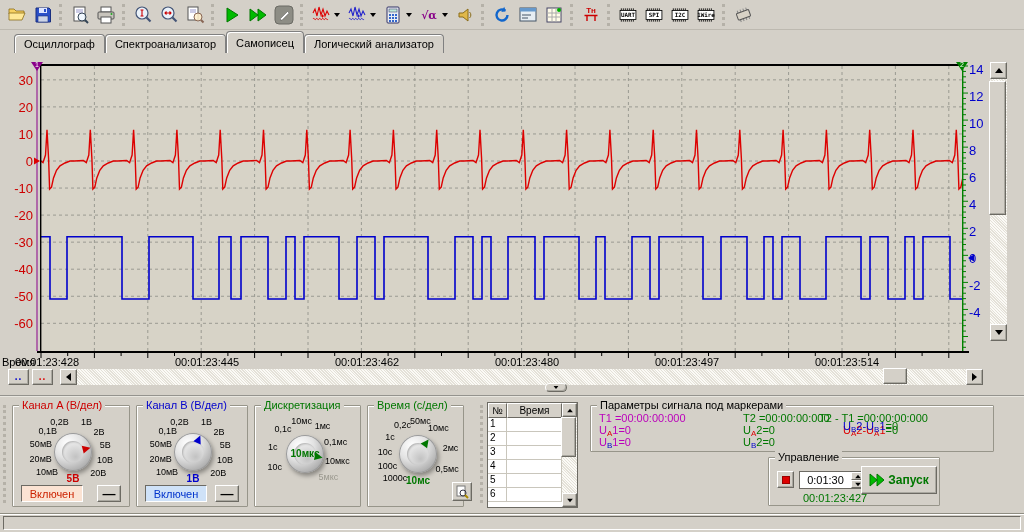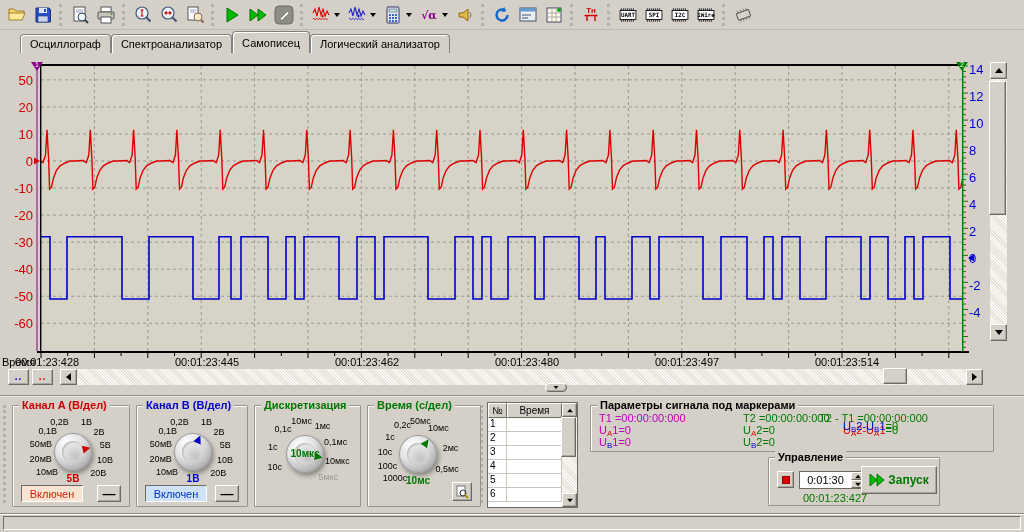--- a/index.html
+++ b/index.html
@@ -6,21 +6,21 @@
   html,body{width:1024px;height:532px;overflow:hidden}
   body{position:relative;background:#d4d0c8;font-family:"Liberation Sans",sans-serif;font-size:11px;color:#000}
   
   #toolbar{position:absolute;top:0;left:0;width:1024px;height:30px;display:flex;align-items:center;padding-left:4px;border-bottom:1px solid #bdb9b0}
   .tb-grip{width:5px;height:22px;border-left:3px dotted #b5b1a8;margin:0 3px}
   .tb-btn{width:25px;height:25px;display:flex;align-items:center;justify-content:center;flex:none}
   .tb-btn svg{width:20px;height:20px}
   .tb-combo{display:flex;align-items:center;flex:none;margin-right:1px}
   .dd-arrow{width:0;height:0;border-left:3px solid transparent;border-right:3px solid transparent;border-top:4px solid #000;margin:0 3px 0 1px}
   
-  #tabbar{position:absolute;top:31px;left:0;width:848px;height:22px;padding-left:20px}
+  #tabbar{position:absolute;top:31px;left:0;width:848px;height:22px;padding-left:14px}
   .tab{display:inline-block;height:19px;margin-top:3px;padding:3px 9px 0 9px;border:1px solid #808080;border-bottom:none;border-radius:4px 4px 0 0;background:#d4d0c8;vertical-align:bottom;box-shadow:inset 1px 1px 0 #fff}
   .tab.active{height:22px;margin-top:0;padding-top:5px;position:relative;z-index:2}
   
   #chart{position:absolute;top:53px;left:0;width:1024px;height:342px}
   #plot-svg{position:absolute;left:0;top:0}
   .axl{position:absolute;font-size:13px;line-height:11px;white-space:nowrap}
   .axl.left{width:27px;text-align:right;color:#cc0000}
   .axl.right{color:#0000cc}
   .xtick{position:absolute;top:303px;transform:translateX(-50%);white-space:nowrap;color:#000}
   #xaxis-name{position:absolute;top:303px;left:2px;color:#000}
@@ -30,21 +30,21 @@
   .arrow{width:0;height:0}
   .arr-l{border-top:4px solid transparent;border-bottom:4px solid transparent;border-right:5px solid #000}
   .arr-r{border-top:4px solid transparent;border-bottom:4px solid transparent;border-left:5px solid #000}
   .arr-u{border-left:4px solid transparent;border-right:4px solid transparent;border-bottom:5px solid #000}
   .arr-d{border-left:4px solid transparent;border-right:4px solid transparent;border-top:5px solid #000}
   .dotglyph{font-weight:bold;font-size:10px;letter-spacing:1px;line-height:6px}
   
   #panels{position:absolute;top:395px;left:0;width:1024px;height:118px;border-top:2px groove #e8e6df}
   .vgrip{position:absolute;top:8px;height:98px;width:4px;border-left:3px dotted #b5b1a8}
   .gbox{position:absolute;border:1px solid #97958a;border-radius:1px;box-shadow:inset 1px 1px 0 #fff}
-  .gtitle{position:absolute;top:-7px;left:6px;background:#d4d0c8;padding:0 3px;font-weight:bold;line-height:12px;white-space:nowrap}
+  .gtitle{position:absolute;top:-7px;left:6px;background:#d4d0c8;padding:0 3px;font-weight:normal;line-height:12px;white-space:nowrap}
   .klabel{position:absolute;font-size:9px;line-height:9px;transform:translate(-50%,-50%);white-space:nowrap;cursor:default}
   .klabel.dim{color:#9a988e}
   .kcurrent{position:absolute;font-size:10px;font-weight:bold;transform:translate(-50%,0);white-space:nowrap}
   .knob{position:absolute;width:38px;height:38px;border-radius:50%;background:radial-gradient(circle at 35% 28%,#ffffff,#e2e2e2 40%,#b4b4b4 72%,#8e8e8e);box-shadow:2px 3px 4px rgba(0,0,0,.35),inset 0 0 0 1px #9a9a9a}
   .knob::after{content:"";position:absolute;inset:8px;border-radius:50%;background:radial-gradient(circle at 62% 72%,#c2c2c2,#ececec 75%);box-shadow:inset 1px 1px 2px rgba(0,0,0,.25)}
   .kpointer{position:absolute;width:0;height:0;border-left:4px solid transparent;border-right:4px solid transparent;border-bottom:8px solid #000;z-index:2}
   .pwr{position:absolute;height:17px;border:1px solid;border-color:#6c6a63 #fff #fff #6c6a63;font-size:11px;display:flex;align-items:center;justify-content:center}
   .minusbtn{position:absolute;width:24px;height:17px;font-weight:bold;font-size:13px;line-height:10px}
   
   #dtable{position:absolute;left:487px;top:5px;width:91px;height:106px;background:#fff;border:1px solid #6c6a63}
@@ -546,21 +546,21 @@
       <line x1="922.1000000000006" y1="300" x2="922.1000000000006" y2="303" stroke="#000"></line>
       <line x1="948.8000000000006" y1="300" x2="948.8000000000006" y2="305" stroke="#000"></line>
       <path d="M34 104.5v7l6-3.5z" fill="#dd0000"></path>
       <path d="M974 201.5v7l-6-3.5z" fill="#0000cc"></path>
       <path d="M31 9h12l-6 9z" fill="#8a008a"></path>
       <text x="37" y="14" font-size="7" fill="#fff" text-anchor="middle">1</text>
       <path d="M956 9h12l-6 9z" fill="#008000"></path>
       <text x="962" y="14" font-size="7" fill="#fff" text-anchor="middle">2</text>
     </svg>
   <div id="yleft">
-      <span class="axl left" style="left: 6px; top: 21.85px;">50</span>
+      <span class="axl left" style="left: 6px; top: 21.85px;">30</span>
       <span class="axl left" style="left: 6px; top: 48.9px;">20</span>
       <span class="axl left" style="left: 6px; top: 75.95px;">10</span>
       <span class="axl left" style="left: 6px; top: 103px;">0</span>
       <span class="axl left" style="left: 6px; top: 130.05px;">-10</span>
       <span class="axl left" style="left: 6px; top: 157.1px;">-20</span>
       <span class="axl left" style="left: 6px; top: 184.15px;">-30</span>
       <span class="axl left" style="left: 6px; top: 211.2px;">-40</span>
       <span class="axl left" style="left: 6px; top: 238.25px;">-50</span>
       <span class="axl left" style="left: 6px; top: 265.3px;">-60</span>
     </div>
@@ -665,21 +665,21 @@
       <span class="klabel" style="left: 80.5971px; top: 35.638px;">0,1мс</span>
       <span class="klabel" style="left: 82.2789px; top: 54.8611px;">10мкс</span>
       <span class="klabel dim" style="left: 73.3345px; top: 71.3345px;">5мкс</span>
       <span class="klabel" style="left: 27.9187px; top: 23.4762px;">0,1с</span>
       <span class="klabel" style="left: 17.7211px; top: 41.1389px;">1с</span>
       <span class="klabel" style="left: 19.853px; top: 61.4223px;">10с</span>
       <div class="knob" style="left: 31px; top: 29px;"></div>
       <div class="kpointer" style="left: 46px; top: 30px; transform-origin: 4px 18px; transform: rotate(102deg); border-bottom-color: rgb(0, 119, 0);"></div>
       <span class="kcurrent" style="color: rgb(0, 119, 0); left: 50px; top: 42px; z-index: 3;">10мкс</span>
     </div>
-  <div class="gbox" id="box-time" style="left:367px;top:8px;width:114px;height:102px">
+  <div class="gbox" id="box-time" style="left:367px;top:8px;width:97px;height:102px">
     <span class="gtitle" style="color:#007700">Время (с/дел)</span>
     <div class="btn3d" style="left:84px;top:76px;width:20px;height:19px">
       <svg width="14" height="14" viewBox="0 0 14 14">
           <rect x="2" y="1" width="8" height="10" fill="#fff" stroke="#777"></rect>
           <circle cx="8" cy="8" r="3" fill="none" stroke="#334"></circle>
           <line x1="10" y1="10" x2="13" y2="13" stroke="#a80" stroke-width="2"></line>
         </svg>
     </div>
   <span class="klabel" style="left: 52.302px; top: 15.0804px;">50мс</span>
       <span class="klabel" style="left: 70.3168px; top: 21.9956px;">10мс</span>

